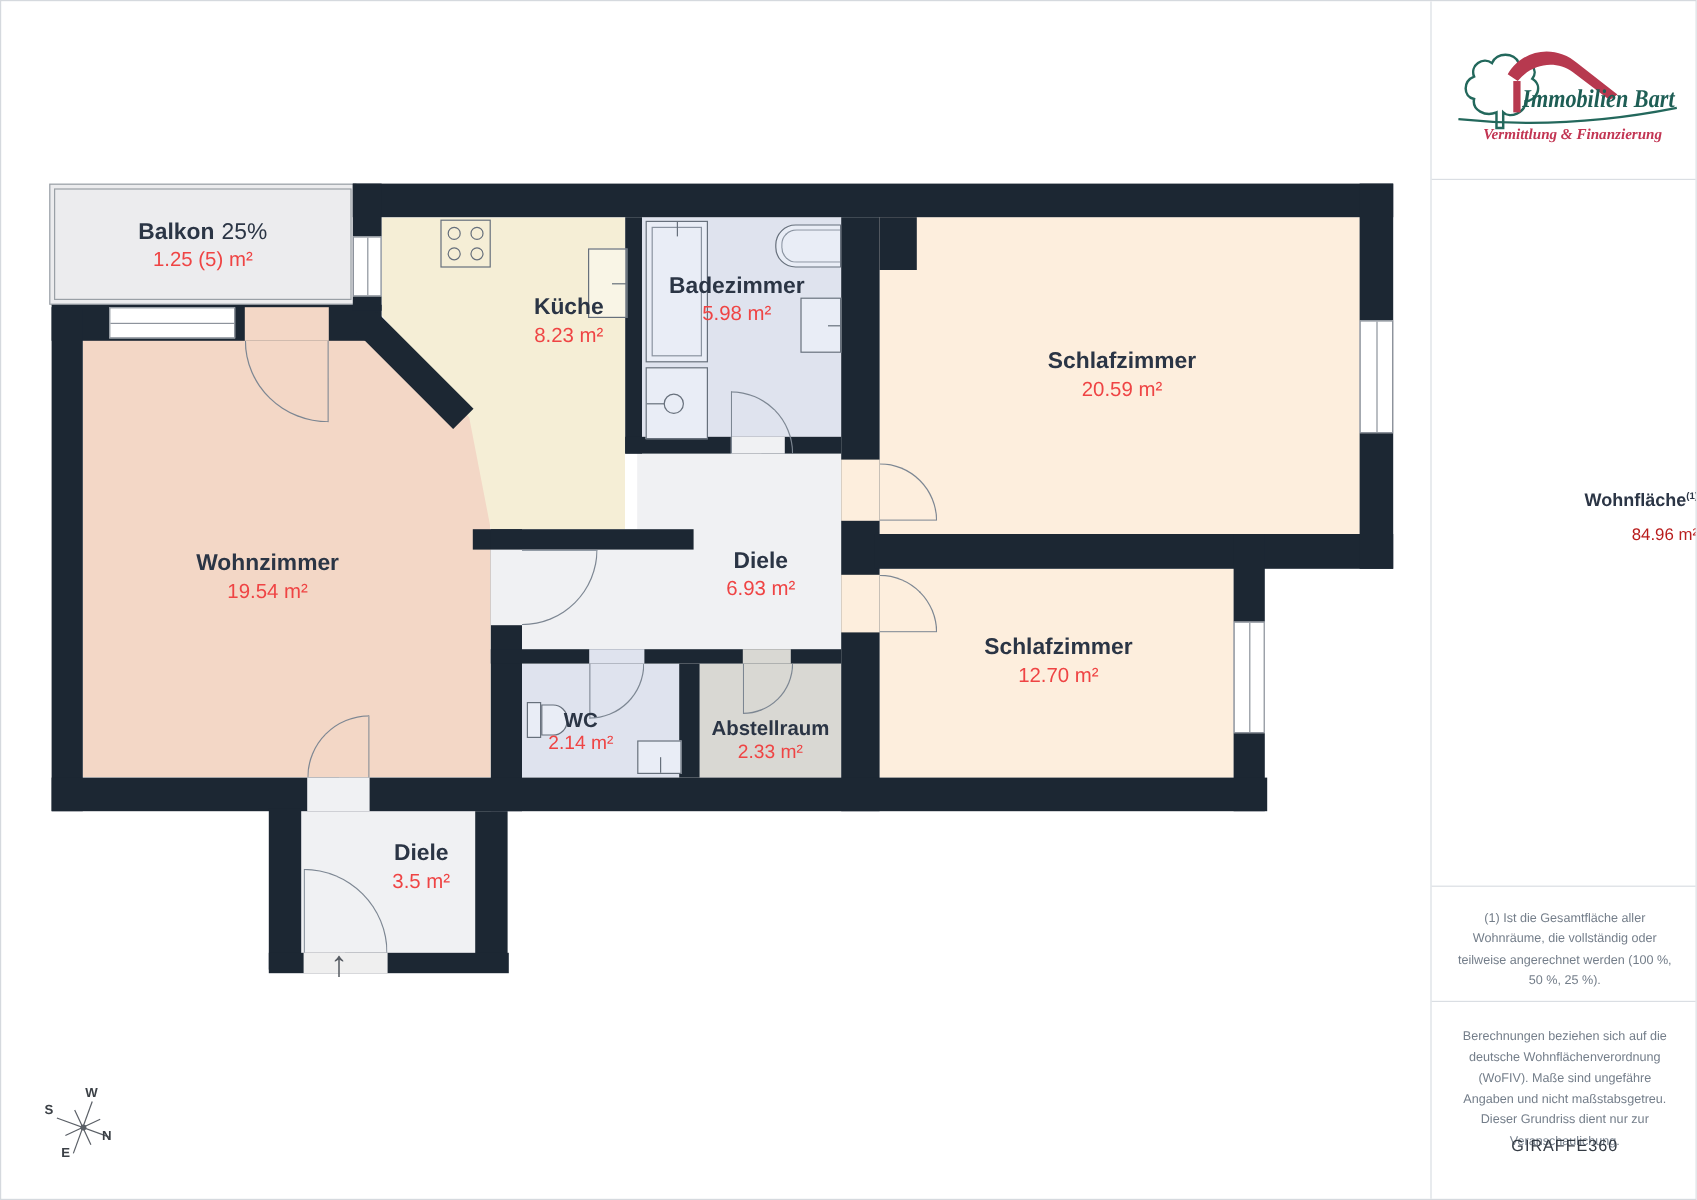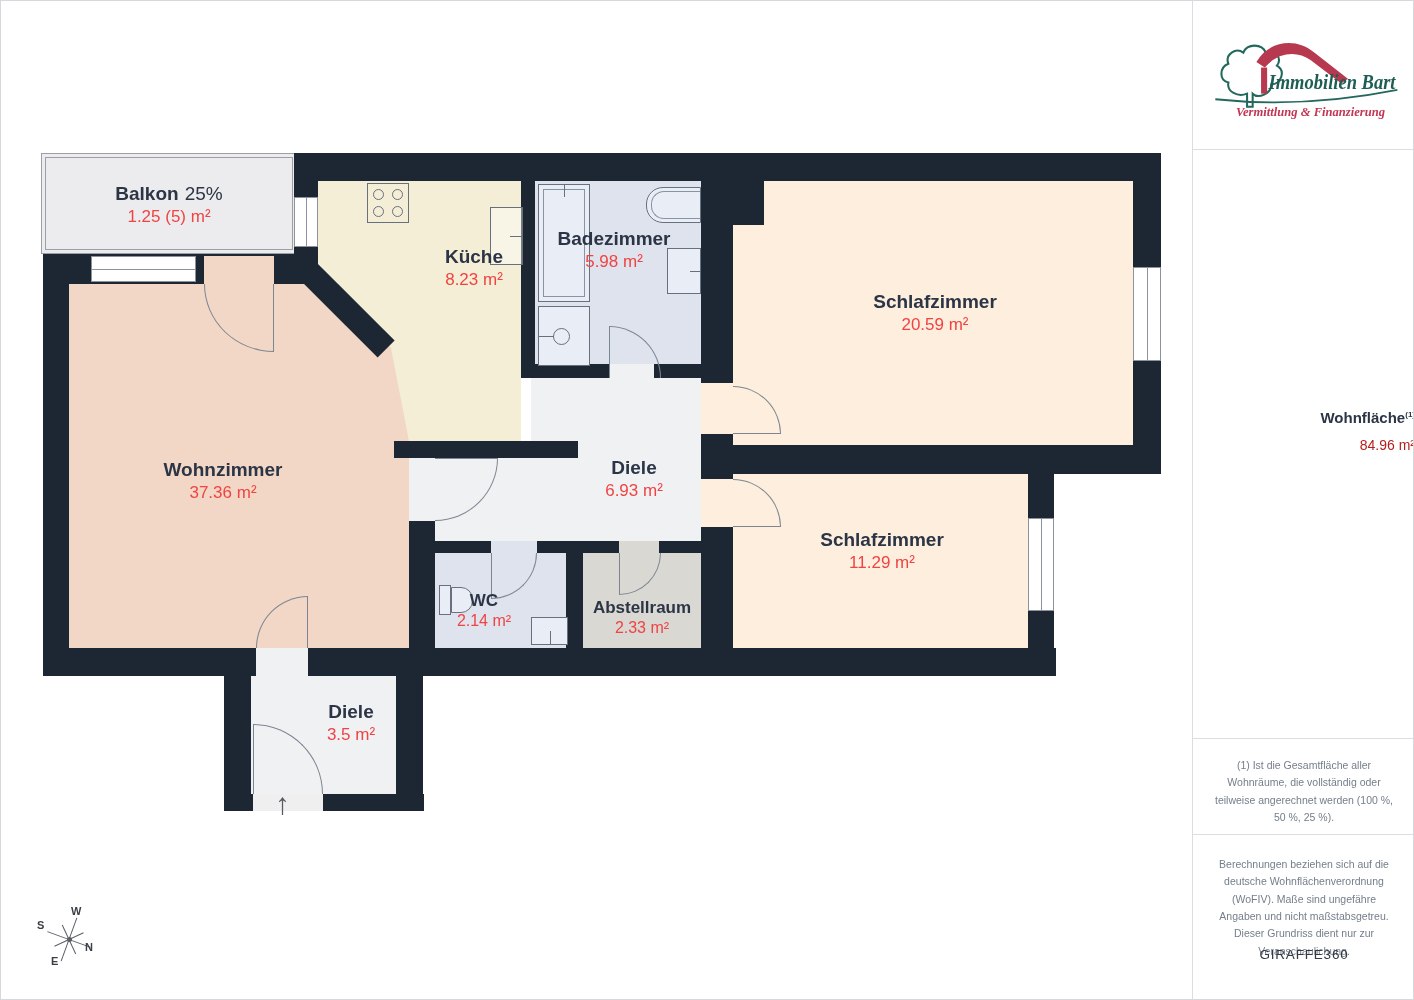--- a/index.html
+++ b/index.html
@@ -168,29 +168,29 @@
     <div class="room-label" style="left:613px;top:249px;">
       <div class="rname">Badezimmer</div>
       <div class="rarea">5.98 m²</div>
     </div>
     <div class="room-label" style="left:934px;top:312px;">
       <div class="rname">Schlafzimmer</div>
       <div class="rarea">20.59 m²</div>
     </div>
     <div class="room-label" style="left:222px;top:480px;">
       <div class="rname">Wohnzimmer</div>
-      <div class="rarea">37.36 m²</div>
+      <div class="rarea">19.54 m²</div>
     </div>
     <div class="room-label" style="left:633px;top:478px;">
       <div class="rname">Diele</div>
       <div class="rarea">6.93 m²</div>
     </div>
     <div class="room-label" style="left:881px;top:550px;">
       <div class="rname">Schlafzimmer</div>
-      <div class="rarea">11.29 m²</div>
+      <div class="rarea">12.70 m²</div>
     </div>
     <div class="room-label small" style="left:483px;top:609px;">
       <div class="rname">WC</div>
       <div class="rarea">2.14 m²</div>
     </div>
     <div class="room-label small" style="left:641px;top:616px;">
       <div class="rname">Abstellraum</div>
       <div class="rarea">2.33 m²</div>
     </div>
     <div class="room-label" style="left:350px;top:722px;">

